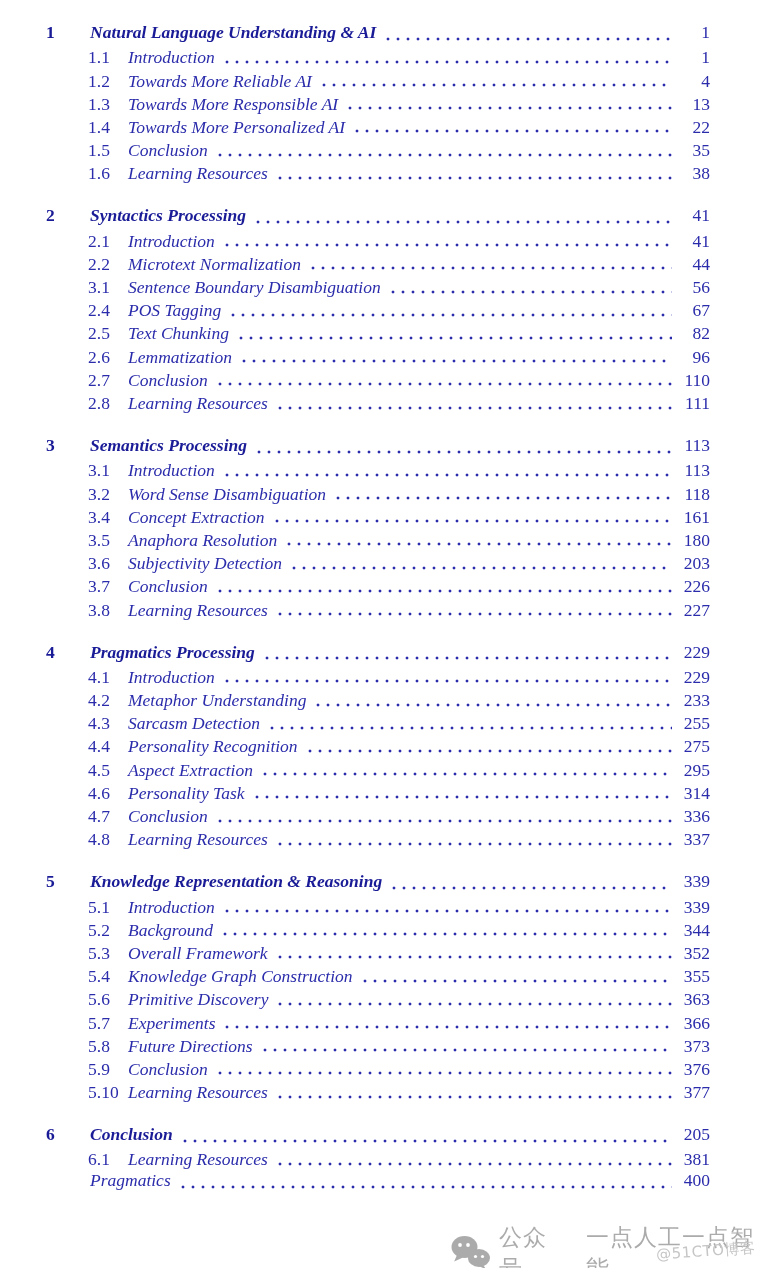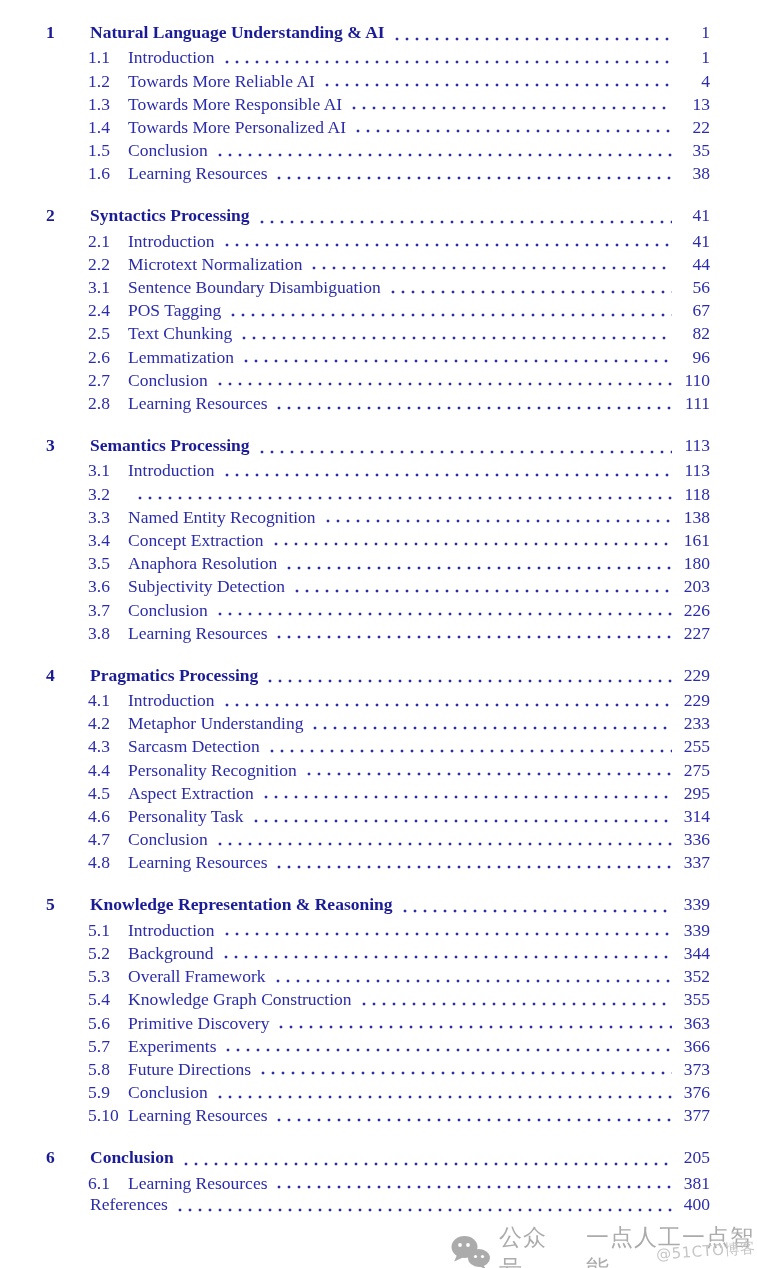--- a/index.html
+++ b/index.html
@@ -27,21 +27,21 @@
     height: 23.2px;
     font-size: 17.5px;
     color: var(--text-blue);
     white-space: nowrap;
   }
   .chapter-row { font-weight: bold; color: var(--heading-blue); }
   .chapter-row .rnum { width: 44px; flex: 0 0 auto; }
   .section-row { padding-left: 42px; align-items: flex-end; }
   .section-row .rnum { width: 40px; flex: 0 0 auto; }
   .plain-row { padding-left: 44px; }
-  .rtitle { flex: 0 0 auto; }
+  .rtitle { flex: 0 0 auto; font-style: italic; }
   .leader {
     flex: 1 1 auto;
     align-self: stretch;
     min-width: 16px;
     margin: 0 4px 0 7px;
     background-image: radial-gradient(circle, var(--text-blue) 1.25px, rgba(0,0,0,0) 1.7px);
     background-size: 10px 4px;
     background-repeat: repeat-x;
     background-position: left bottom 4.5px;
   }
@@ -190,28 +190,23 @@
     <span class="rpage">113</span>
   </div>
         <div class="row section-row">
     <span class="rnum">3.1</span>
     <span class="rtitle">Introduction</span>
     <span class="leader"></span>
     <span class="rpage">113</span>
   </div>
         <div class="row section-row">
     <span class="rnum">3.2</span>
+    <span class="rtitle">Word Sense Disambiguation</span>
     <span class="leader"></span>
     <span class="rpage">118</span>
-  </div>
-        <div class="row section-row">
-    <span class="rnum">3.3</span>
-    <span class="rtitle">Named Entity Recognition</span>
-    <span class="leader"></span>
-    <span class="rpage">138</span>
   </div>
         <div class="row section-row">
     <span class="rnum">3.4</span>
     <span class="rtitle">Concept Extraction</span>
     <span class="leader"></span>
     <span class="rpage">161</span>
   </div>
         <div class="row section-row">
     <span class="rnum">3.5</span>
     <span class="rtitle">Anaphora Resolution</span>
@@ -363,21 +358,21 @@
     <span class="rpage">205</span>
   </div>
         <div class="row section-row">
     <span class="rnum">6.1</span>
     <span class="rtitle">Learning Resources</span>
     <span class="leader"></span>
     <span class="rpage">381</span>
   </div>
         <div class="row plain-row">
 
-    <span class="rtitle">References</span>
+    <span class="rtitle">Pragmatics</span>
     <span class="leader"></span>
     <span class="rpage">400</span>
   </div>
       </div>
     </div>
 
   <div class="watermark">
     <span class="wicon">
       <svg width="42" height="38" viewBox="0 0 42 38" xmlns="http://www.w3.org/2000/svg">
         <g fill="currentColor">

